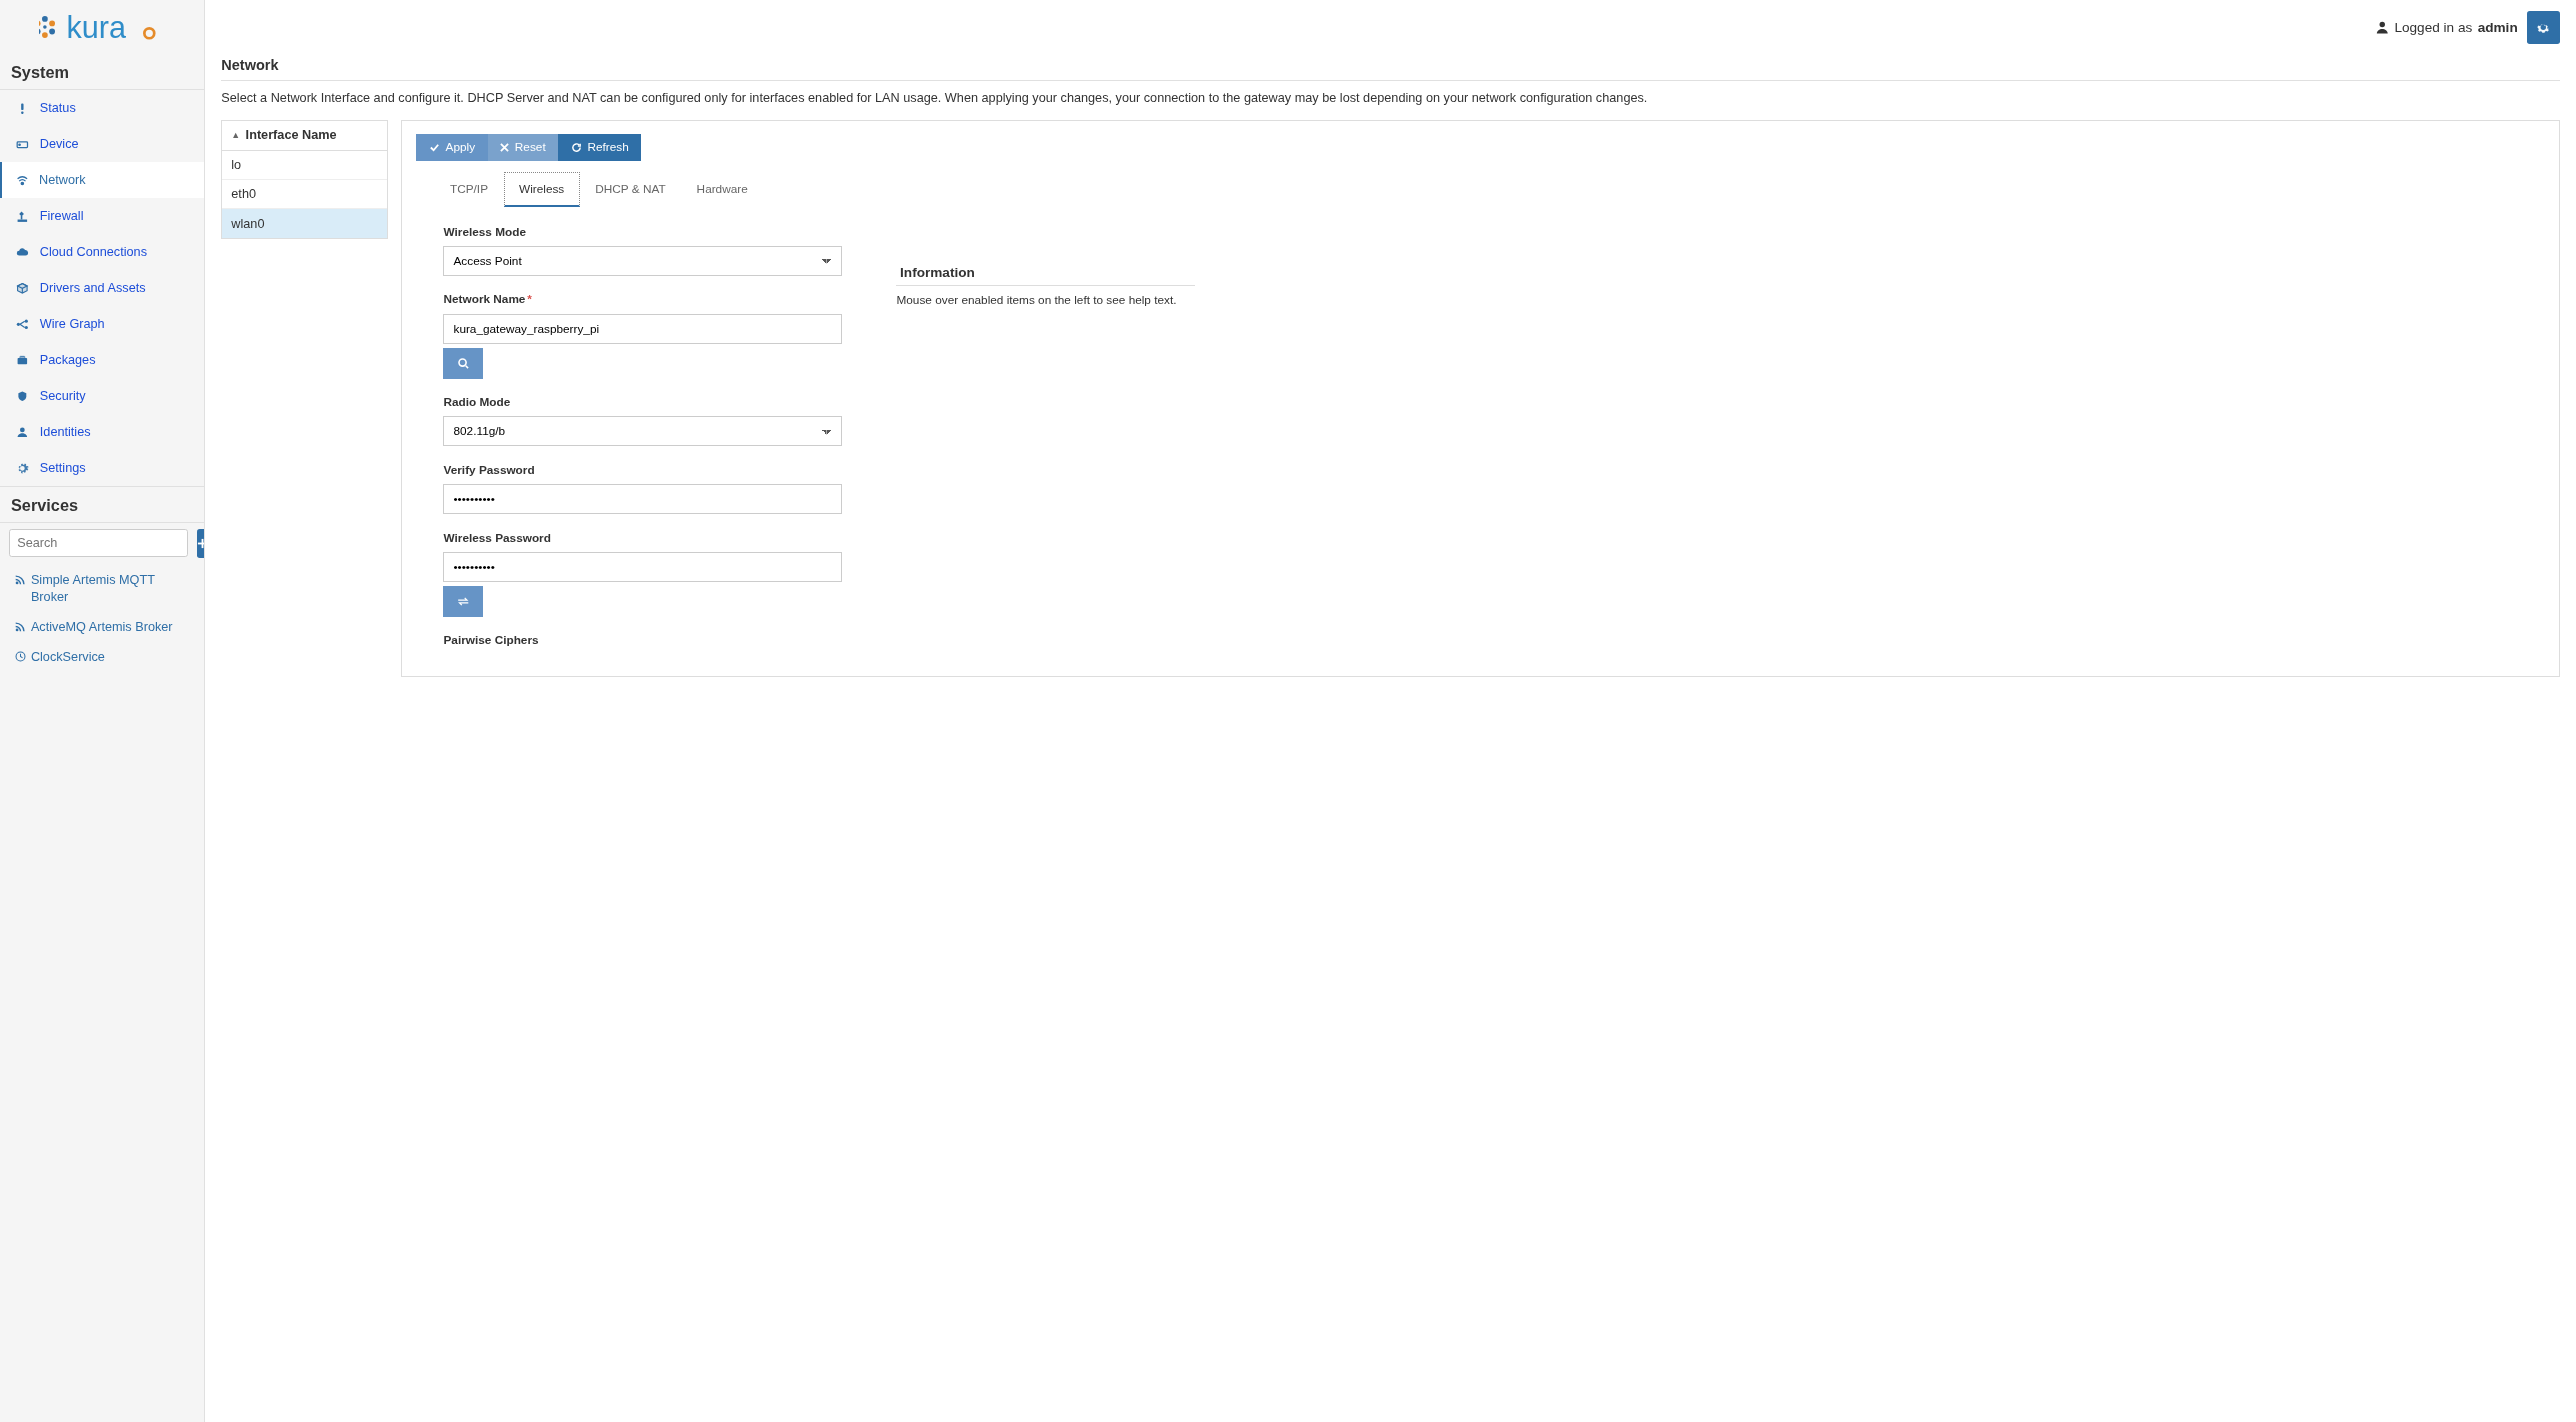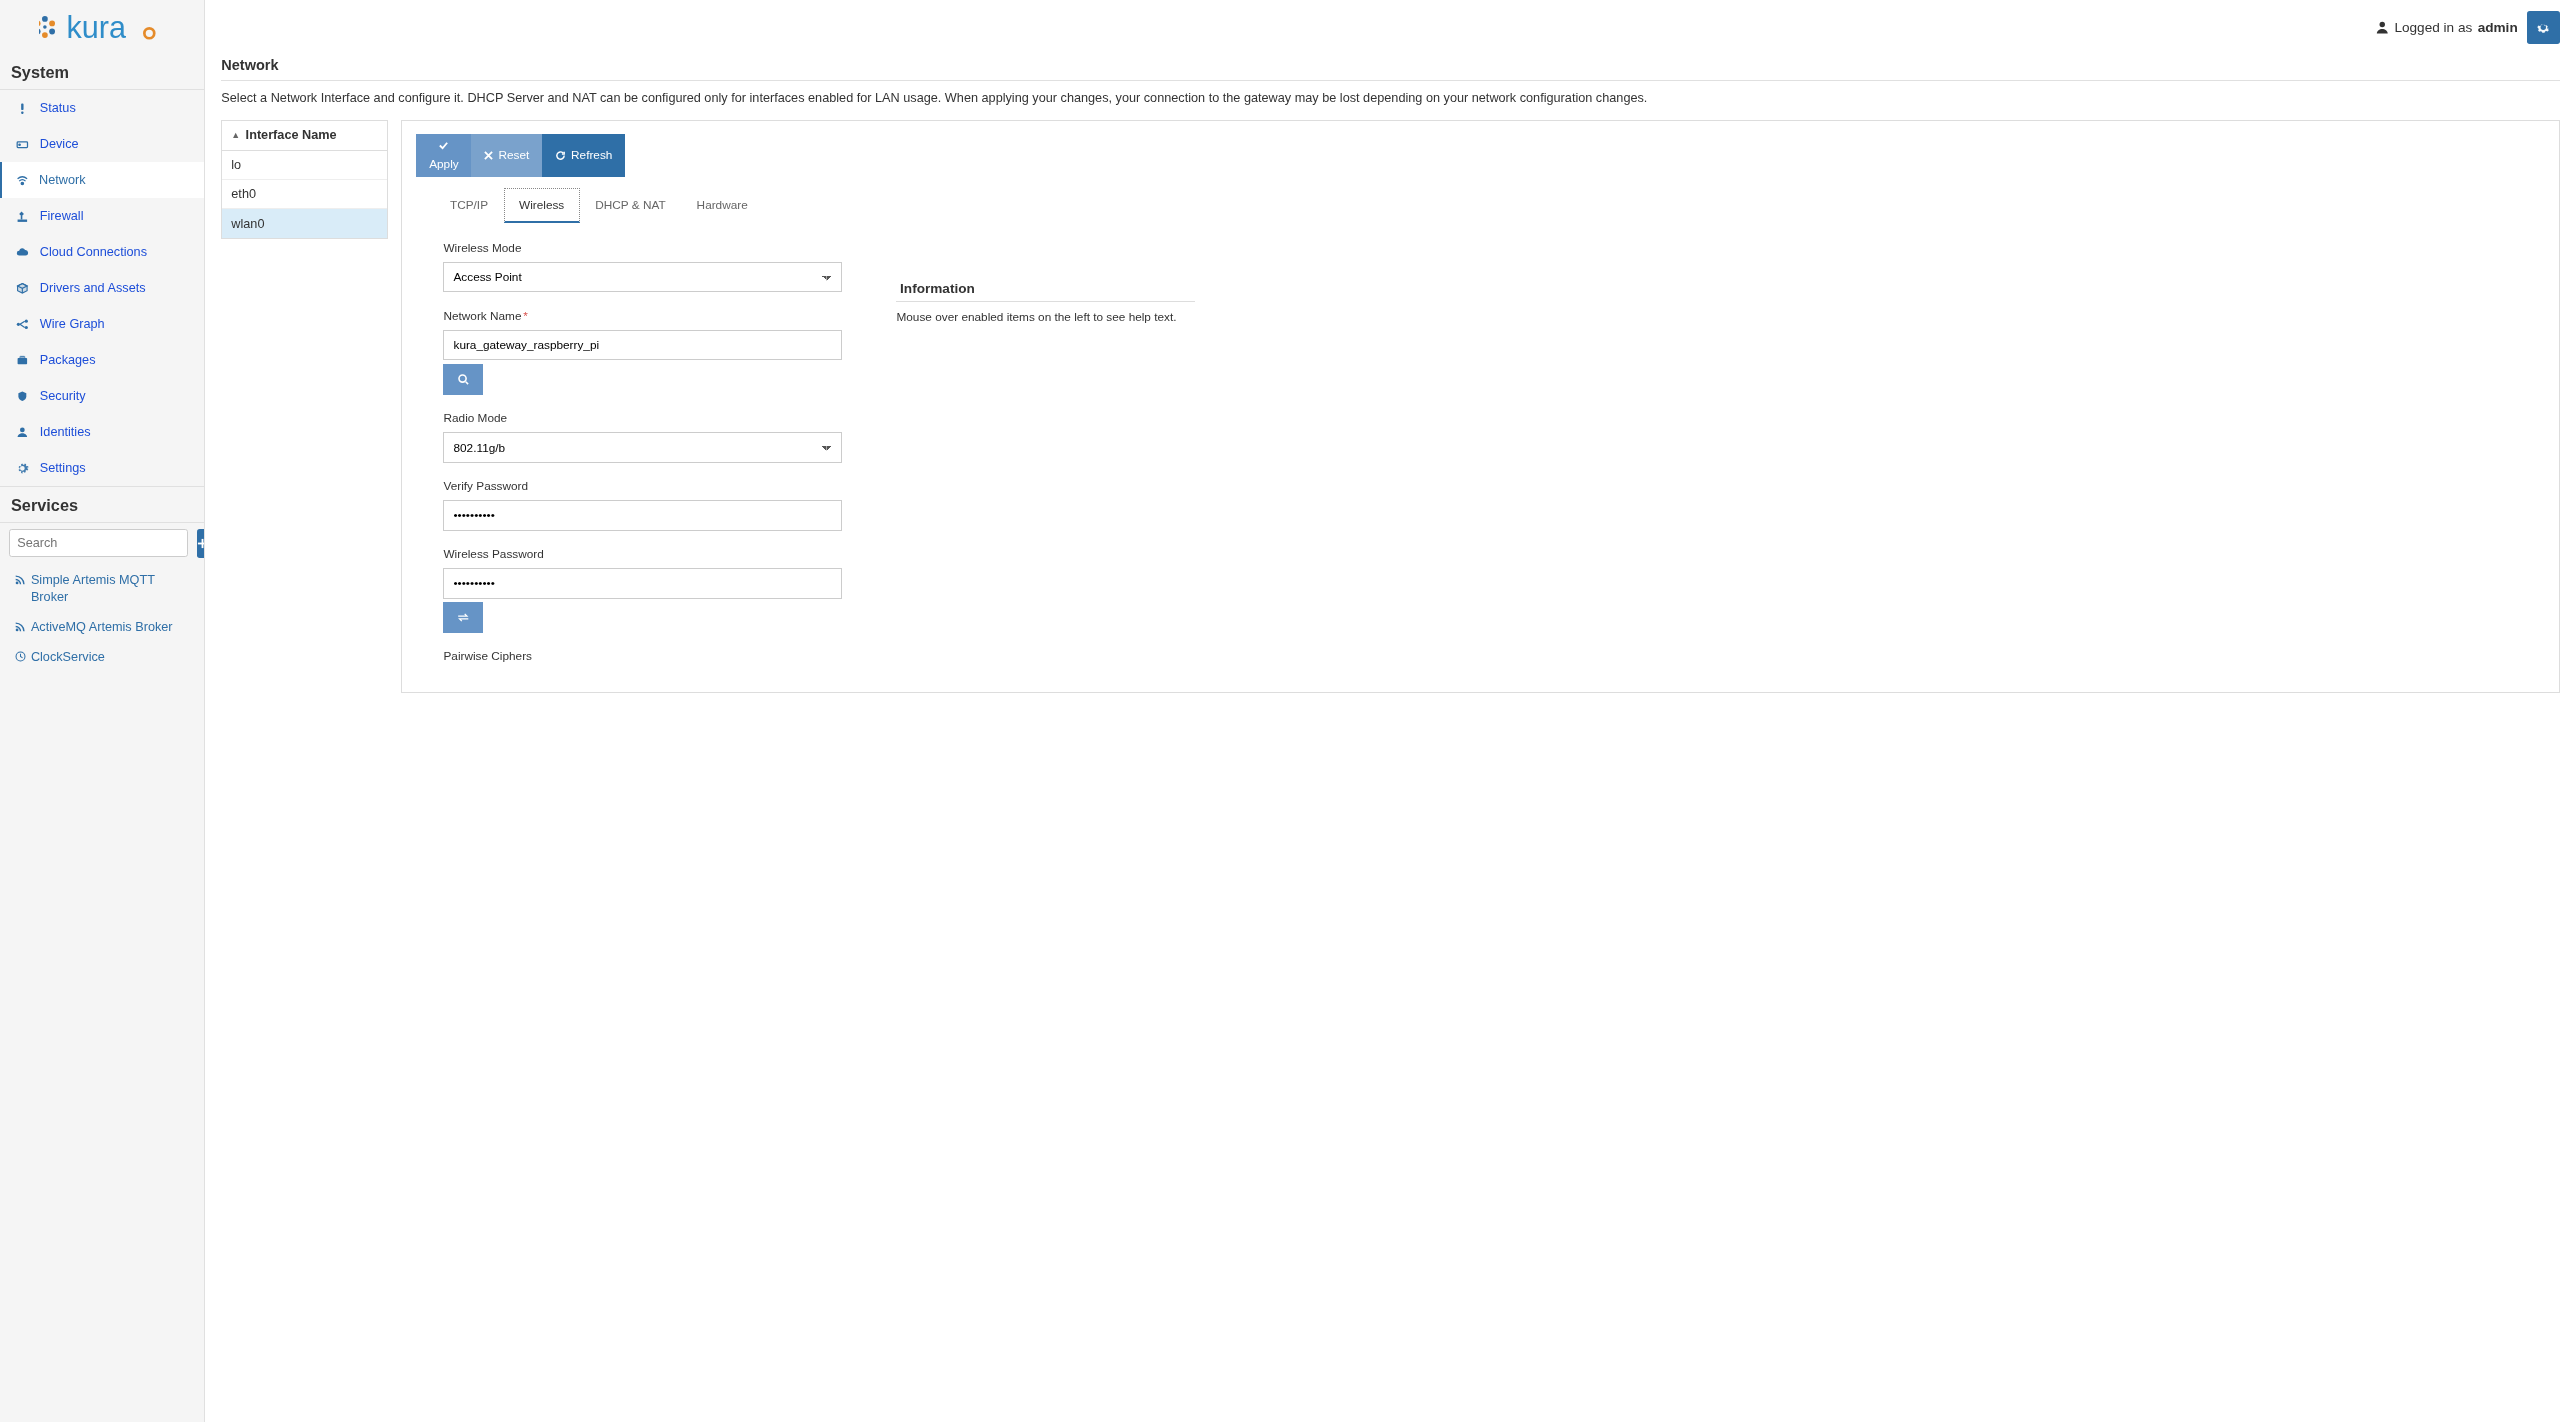--- a/index.html
+++ b/index.html
@@ -38,36 +38,36 @@
   .iface-header { padding:7.2px 9px; border-bottom:0.9px solid #ddd; font-weight:600; display:flex; align-items:center; gap:5.4px; cursor:pointer; }
   .sort-arrow { font-size:9px; color:#666; }
   .iface-row { padding:7.2px 9px; border-bottom:0.9px solid #eee; cursor:pointer; font-size:12.7px; }
   .iface-row:last-child { border-bottom:none; }
   .iface-row.selected { background:#d9ecf8; }
 
   
   .config-panel { flex:1; border:0.9px solid #ddd; padding: 12.7px 14.5px; min-height:362px; }
   .btn-row { display:flex; margin-bottom:11px; }
   .btn { padding:6.3px 12.7px; font-size:11.8px; border:none; cursor:pointer; display:flex; align-items:center; gap:5.4px; color:#fff; }
-  .btn.apply { background:#6694c6;flex-direction:column; }
+  .btn.apply { background:#6694c6; }
   .btn.reset { background:#7aa2cc; }
   .btn.refresh { background:#2f6fa7; }
 
   .tab-row { display:flex; gap:0; margin-bottom:18px; padding-left:18px; }
   .tab { padding: 9px 14.5px; font-size:11.8px; color:#666; cursor:pointer; border:0.9px solid transparent; }
   .tab.active { border:0.9px dotted #888; border-bottom:2.7px solid #2f6fa7; color:#333; }
 
   .form-area { display:flex; gap:54px; padding-left:27px; }
   .form-col { width:399px; }
   .info-col { width:299px;margin-top:40px; }
   .info-col h4 { font-weight:600; font-size:13.6px; border-bottom:0.9px solid #ddd; padding-bottom:5.4px; margin-bottom:7.2px; padding-left:3.6px; }
   .info-col p { font-size:11.8px; color:#333; }
 
   .field { margin-bottom:16.3px; }
-  .field label { display:block; font-weight:400; font-size:11.8px; margin-bottom:7.2px; }
+  .field label { display:block; font-weight:700; font-size:11.8px; margin-bottom:7.2px; }
   .req-star { color:#d9534f; margin-left:1.8px; }
   .field select, .field input[type=text], .field input[type=password] { width:100%; padding:7.2px 9px; border:0.9px solid #ccc; border-radius:0; font-size:11.8px; background:#fff; }
   .field select { appearance:none; -webkit-appearance:none; background-image: linear-gradient(45deg, transparent 50%, #555 50%), linear-gradient(135deg, #555 50%, transparent 50%); background-position: calc(100% - 14.5px) 12.7px, calc(100% - 10px) 12.7px; background-size:4.5px 4.5px,4.5px 4.5px; background-repeat:no-repeat; }
   .small-btn { width:40px; height:31px; background:#6694c6; color:#fff; border:none; cursor:pointer; display:flex; align-items:center; justify-content:center; margin-top:-1.8px; }
 
   svg { display:block; }
 </style>
 </head>
 <body>
 

